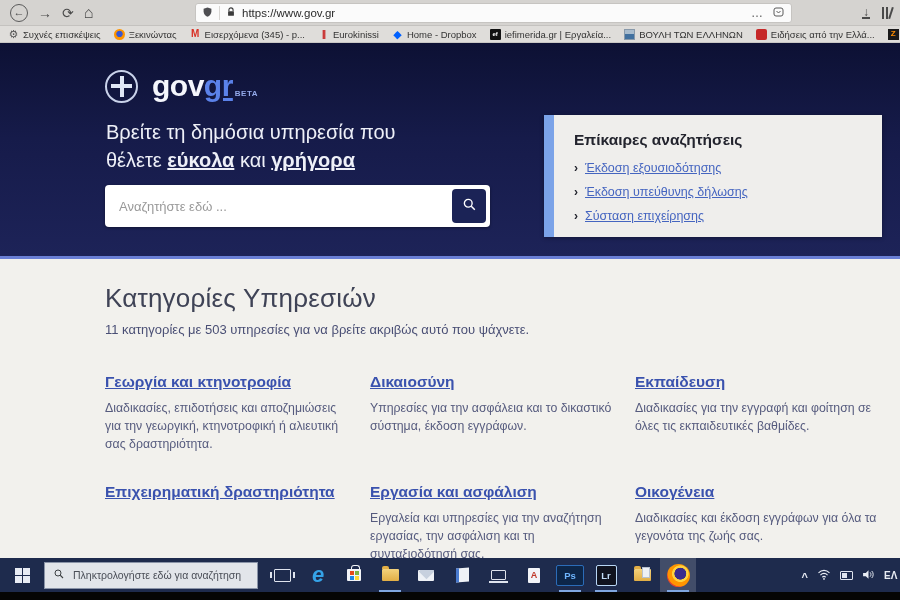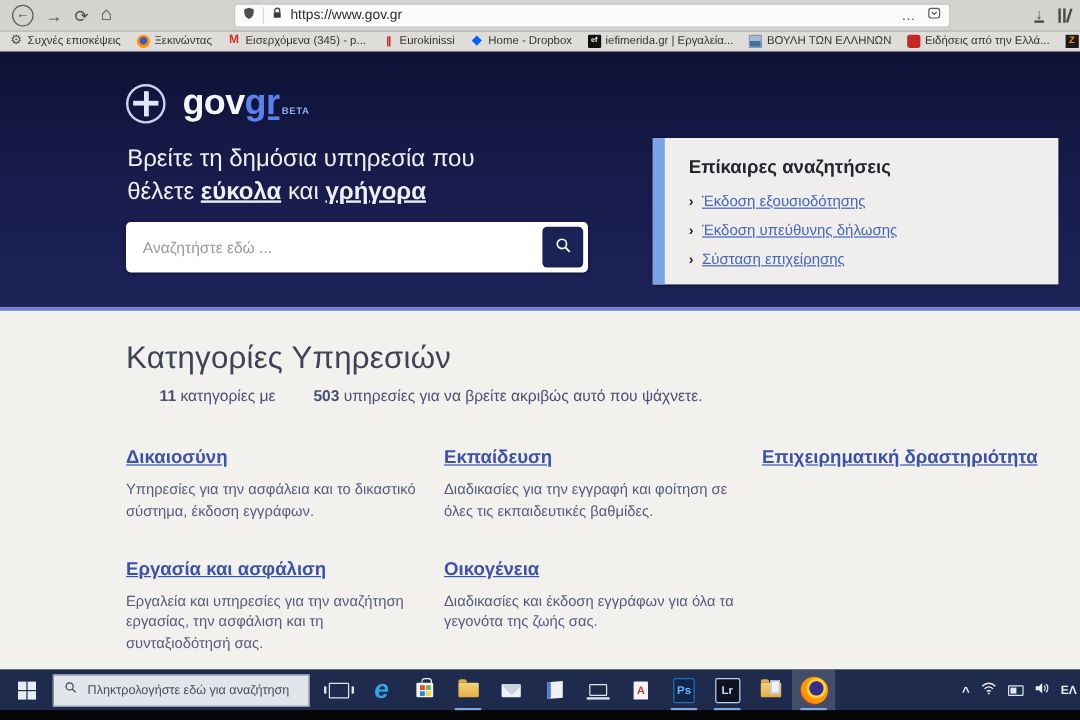--- a/index.html
+++ b/index.html
@@ -69,21 +69,21 @@
   .topical { position:absolute; right:18px; top:72px; width:338px; height:122px; background:#efeeec;
     border-left:10px solid #7ba3e8; padding:16px 20px 0 20px; box-shadow:0 1px 4px rgba(0,0,0,.35); }
   .topical-title { font-size:15.5px; font-weight:bold; color:#23242e; margin-bottom:12px; }
   .topical-link { display:flex; align-items:baseline; gap:7px; margin-bottom:10px; }
   .topical-arrow { color:#23242e; font-weight:bold; font-size:12px; }
   .topical-link a { font-size:12.5px; color:#4565c0; text-decoration:underline; cursor:pointer; }
 
   .main { padding:24px 0 0 105px; }
   .main-title { font-size:26px; color:#3f4356; font-weight:400; letter-spacing:0.2px; }
   .main-sub { margin-top:8px; font-size:13px; color:#4a4f75; }
-  .main-sub b { font-weight:bold;margin-left:28px; }
+  .main-sub b { font-weight:normal; }
   .cat-grid { margin-top:36px; display:grid; grid-template-columns:250px 250px 250px; column-gap:15px; row-gap:30px; width:780px; }
   .cat-title { font-size:15.5px; font-weight:bold; color:#3a52ae; text-decoration:underline; cursor:pointer; display:inline-block; }
   .cat-desc { margin-top:9px; font-size:12.3px; line-height:1.45; color:#565b7e; max-width:252px; }
 
   
   .taskbar { position:absolute; top:558px; left:0; width:900px; height:34px; background:#1e2b4d;
     display:flex; align-items:center; }
   .tb-start { width:44px; height:34px; display:flex; align-items:center; justify-content:center; }
   .win-logo { width:15px; height:15px; display:grid; grid-template-columns:7px 7px; grid-template-rows:7px 7px; gap:1px; }
   .win-logo i { background:#e8ecf4; display:block; }
@@ -111,21 +111,21 @@
     background:#e2ae45; border-radius:2px 2px 0 0; }
   .folder-file::after { content:""; position:absolute; right:1px; top:-2px; width:6px; height:9px; background:#eef1f6; border:0.5px solid #b9c2d0; }
   .mail-icon { width:16px; height:11px; background:#eef1f6; position:relative; border-radius:1px; overflow:hidden; }
   .mail-icon::before { content:""; position:absolute; left:0; top:-4px; width:11px; height:11px;
     background:#c7d0de; transform:rotate(45deg); transform-origin:center; left:2.5px; }
   .note-icon { width:13px; height:14px; background:#eef1f6; border-left:3px solid #4a7bd0; transform:skewY(-4deg); }
   .laptop-icon { width:15px; height:10px; border:1.8px solid #dfe4ee; border-radius:1px; position:relative; }
   .laptop-icon::after { content:""; position:absolute; left:-3px; right:-3px; bottom:-4px; height:2px; background:#dfe4ee; }
   .adoc-icon { width:12px; height:15px; background:#f2f4f8; border-radius:1px; display:flex; align-items:center;
     justify-content:center; font-size:9px; font-weight:bold; color:#c0392b; }
-  .ps-icon { width:18px; height:21px; background:#0d2649; border:1px solid #2b6cb8; border-radius:2px;
+  .ps-icon { width:28px; height:21px; background:#0d2649; border:1px solid #2b6cb8; border-radius:2px;
     display:flex; align-items:center; justify-content:center; font-size:9.5px; font-weight:bold; color:#6fb6ff; }
   .lr-icon { width:21px; height:21px; background:#10131f; border:1px solid #b8d6f5; border-radius:2px;
     display:flex; align-items:center; justify-content:center; font-size:9.5px; font-weight:bold; color:#c3ddf7; }
   .ff-icon { width:23px; height:23px; border-radius:50%;
     background:radial-gradient(circle at 58% 42%, #3a2a8c 0 30%, #ffd23e 33% 42%, #ff9500 46% 66%, #e8452c 70% 100%); }
   .tray { margin-left:auto; display:flex; align-items:center; gap:9px; padding-right:0; color:#e8ecf4; height:34px; }
   .tray-chevron { font-size:11px; font-weight:bold; transform:translateY(2px); }
   .tray-lang { font-size:10px; font-weight:bold; width:16px; overflow:hidden; }
   .pc-icon { width:13px; height:9px; border:1.5px solid #dfe4ee; border-radius:1px; position:relative; }
   .pc-icon::after { content:""; position:absolute; inset:1px 5px 1px 1px; background:#dfe4ee; }
@@ -258,20 +258,24 @@
         </div>
       </div>
     </div>
 
     <div class="main">
       <div class="main-title">Κατηγορίες Υπηρεσιών</div>
       <div class="main-sub"><b>11</b><span> κατηγορίες με </span><b>503</b><span> υπηρεσίες για να βρείτε ακριβώς αυτό που ψάχνετε.</span></div>
 
       <div class="cat-grid">
         <div class="cat-cell">
+          <span class="cat-title">Γεωργία και κτηνοτροφία</span>
+          <div class="cat-desc">Διαδικασίες, επιδοτήσεις και αποζημιώσεις για την γεωργική, κτηνοτροφική ή αλιευτική σας δραστηριότητα.</div>
+        </div>
+        <div class="cat-cell">
           <span class="cat-title">Δικαιοσύνη</span>
           <div class="cat-desc">Υπηρεσίες για την ασφάλεια και το δικαστικό σύστημα, έκδοση εγγράφων.</div>
         </div>
         <div class="cat-cell">
           <span class="cat-title">Εκπαίδευση</span>
           <div class="cat-desc">Διαδικασίες για την εγγραφή και φοίτηση σε όλες τις εκπαιδευτικές βαθμίδες.</div>
         </div>
         <div class="cat-cell">
           <span class="cat-title">Επιχειρηματική δραστηριότητα</span>
         </div>

